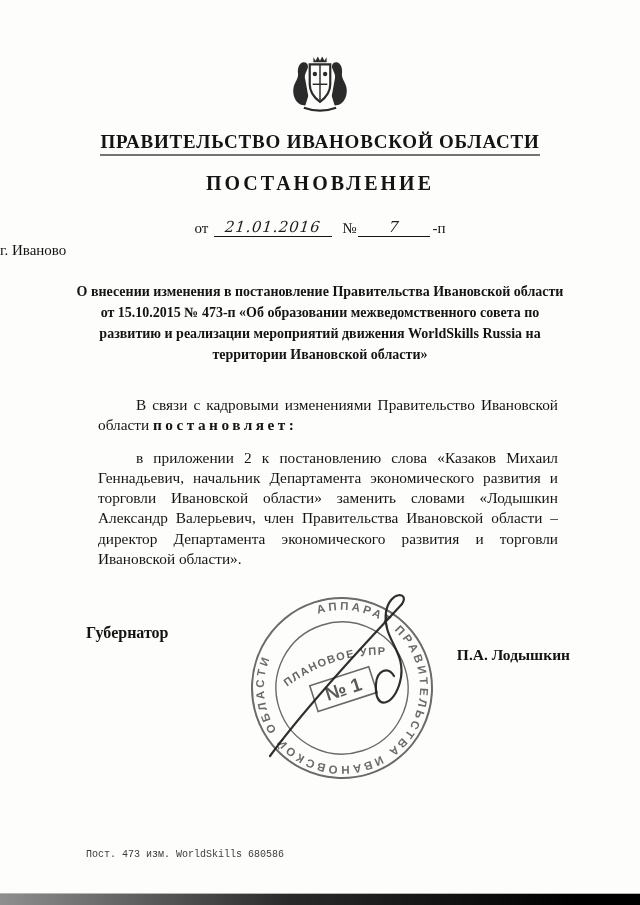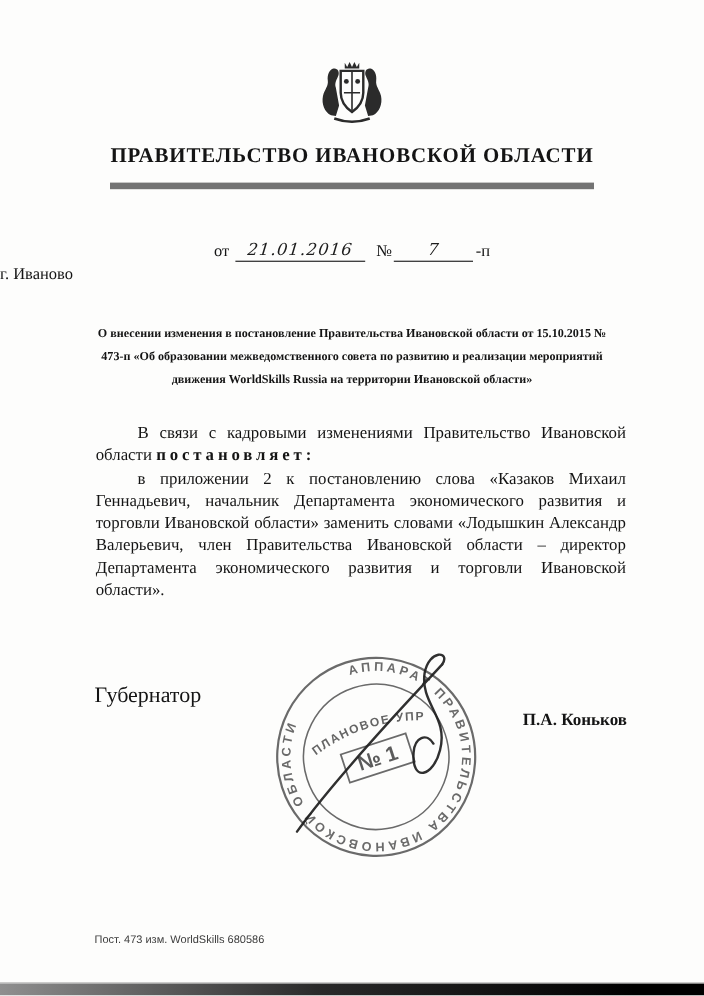--- a/index.html
+++ b/index.html
@@ -10,54 +10,54 @@
     color:#141414;
     overflow:hidden;
   }
   .page{position:absolute;inset:0;background:#fdfdfc;}
 
   .emblem{position:absolute;top:52px;left:50%;transform:translateX(-50%);
     width:96px;height:66px;}
 
   .org{position:absolute;top:131px;left:0;width:100%;text-align:center;
     font-size:19px;font-weight:bold;letter-spacing:0.8px;margin:0;}
-  .org .u{border-bottom:6px solid #737373;padding-bottom:14px;}
+  .org .u{border-bottom:2px solid #737373;padding-bottom:2px;}
 
   .doctype{position:absolute;top:172px;left:0;width:100%;text-align:center;
     font-size:20px;font-weight:bold;letter-spacing:3px;margin:0;}
 
   .dateline{position:absolute;top:219px;left:0;width:100%;text-align:center;
     font-size:15px;}
   .blank{display:inline-block;border-bottom:1.2px solid #141414;
     text-align:center;vertical-align:bottom;line-height:17px;}
   .blank.date{width:118px;margin:0 6px;}
   .blank.num{width:72px;margin:0 2px;}
   .hand{font-family:"DejaVu Serif", serif;font-style:italic;font-size:15px;
     letter-spacing:1px;color:#1c1c1c;transform:skewX(-6deg);display:inline-block;}
 
   .city{position:absolute;top:242px;left:0;width:100%;text-align:left;
     font-size:15px;}
 
   .subject{position:absolute;top:281px;left:70px;right:70px;text-align:center;
-    font-weight:bold;font-size:11px;line-height:21px;margin:12px;}
+    font-weight:bold;font-size:14px;line-height:21px;margin:0;}
 
   .bodytext{position:absolute;top:383px;left:86px;width:484px;
     font-size:15.3px;line-height:20.3px;text-align:justify;}
-  .bodytext p{margin:1px;text-indent:38px;}
+  .bodytext p{margin:12px;text-indent:38px;}
   .spaced{font-weight:bold;letter-spacing:3.5px;}
 
-  .sig-position{position:absolute;left:86px;top:622px;font-weight:normal;
-    font-size:20px;line-height:21px;}
+  .sig-position{position:absolute;left:86px;top:622px;font-weight:bold;
+    font-size:16px;line-height:21px;}
   .sig-name{position:absolute;right:70px;top:646px;font-weight:bold;
     font-size:15.5px;}
 
   .stamp-wrap{position:absolute;left:232px;top:578px;width:230px;height:215px;}
 
   .footer-note{position:absolute;left:86px;top:849px;
-    font-family:Liberation Sans, sans-serif;font-size:10px;color:#3c3c3c;}
+    font-family:Liberation Mono, monospace;font-size:10px;color:#3c3c3c;}
 
   .scan-bar{position:absolute;left:0;right:0;bottom:0;height:11px;
     border-top:1px solid #b5b5b5;
     background:linear-gradient(to right,#8f8f8f,#2a2a2a 45%,#000 90%);}
 </style>
 </head>
 <body>
 
 <div class="page">
 
@@ -77,40 +77,41 @@
         <circle cx="67" cy="30" r="3" stroke="none"></circle>
         <path d="M50 44 h20" stroke-width="2"></path>
 
         <path d="M38 76 Q60 84 82 76" fill="none" stroke-width="3"></path>
       </g>
     </svg>
   </div>
 
   <h1 class="org"><span class="u">ПРАВИТЕЛЬСТВО ИВАНОВСКОЙ ОБЛАСТИ</span></h1>
 
+  <h2 class="doctype">ПОСТАНОВЛЕНИЕ</h2>
 
   <div class="dateline">
     <span>от</span><span class="blank date"><span class="hand">21.01.2016</span></span>
     <span>№</span><span class="blank num"><span class="hand">7</span></span><span>-п</span>
   </div>
 
   <div class="city">г. Иваново</div>
 
   <p class="subject">О внесении изменения в постановление Правительства Ивановской области от 15.10.2015 № 473-п «Об образовании межведомственного совета по развитию и реализации мероприятий движения WorldSkills Russia на территории Ивановской области»</p>
 
   <div class="bodytext">
     <p><span>В связи с кадровыми изменениями Правительство Ивановской области</span>
       <span class="spaced">постановляет:</span></p>
     <p>в приложении 2 к постановлению слова «Казаков Михаил Геннадьевич, начальник Департамента экономического развития и торговли Ивановской области» заменить словами «Лодышкин Александр Валерьевич, член Правительства Ивановской области – директор Департамента экономического развития и торговли Ивановской области».</p>
   </div>
 
   <div class="sig-position">
     <div>Губернатор</div>
   </div>
-  <div class="sig-name">П.А. Коньков</div>
+  <div class="sig-name">П.А. Лодышкин</div>
 
   <div class="stamp-wrap">
     <svg viewBox="0 0 230 215" width="230" height="215" aria-hidden="true">
       <defs>
         <path id="ringPath" d="M110,32 a78,78 0 1,1 -0.01,0"></path>
         <path id="innerArc" d="M58,92 Q110,74 162,92"></path>
       </defs>
       <g transform="rotate(-18 110 110)" opacity="0.82">
         <circle cx="110" cy="110" r="90" fill="none" stroke="#4a4a4a" stroke-width="2"></circle>
         <circle cx="110" cy="110" r="66" fill="none" stroke="#4a4a4a" stroke-width="1.4"></circle>

